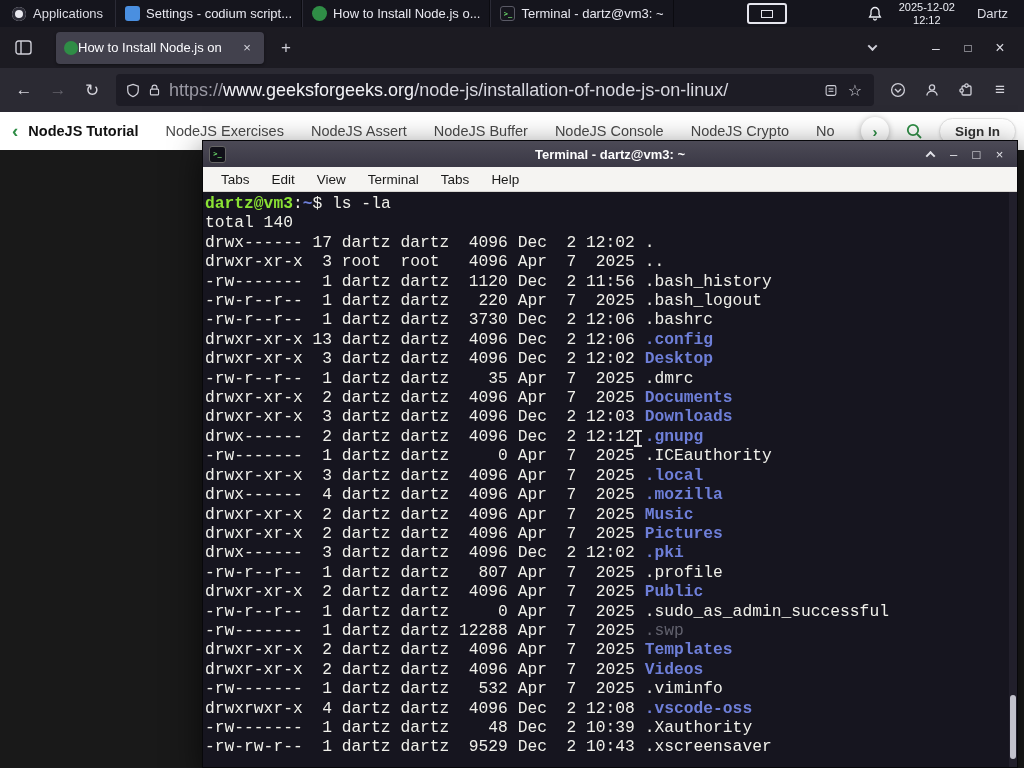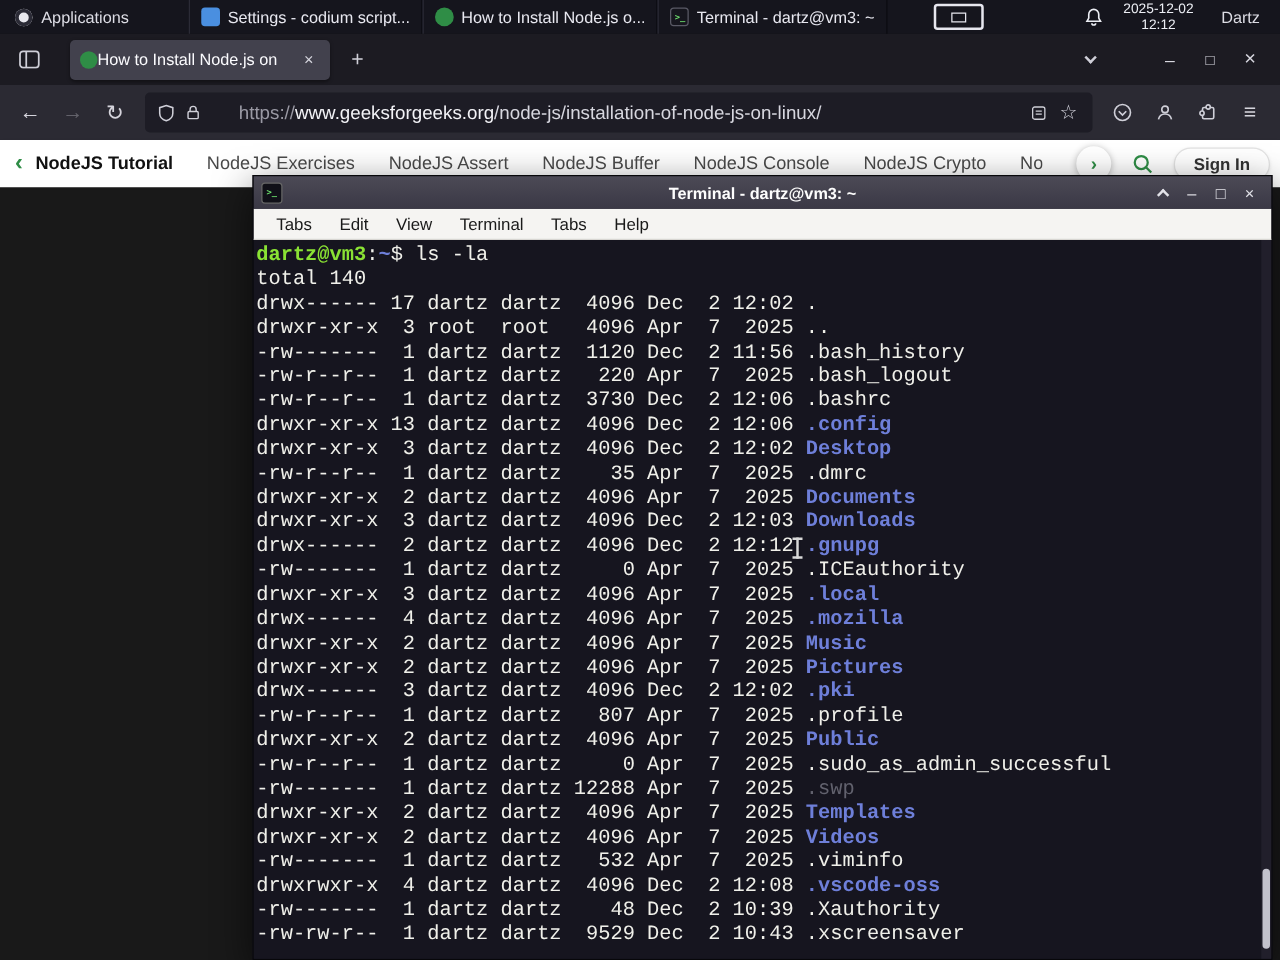--- a/index.html
+++ b/index.html
@@ -1,21 +1,21 @@
 <!DOCTYPE html>
 <html style="--gfg-green: #2f8d46; --prompt-green: #8ae234; --dir-blue: #6e7fd9; --dim-gray: #62626e; --accent-blue: #4a8fe0;"><head>
 <meta charset="utf-8">
 <style>
   * { margin:0; padding:0; box-sizing:border-box; }
   html,body { width:1024px; height:768px; overflow:hidden; background:#000; font-family:"Liberation Sans", sans-serif; }
   #screen { position:relative; width:1024px; height:768px; background:#161616; }
   .ctr { display:flex; align-items:center; justify-content:center; }
 
   
-  .panel { position:absolute; top:0; left:0; right:0; height:27px; background:#15151d; display:flex; align-items:center; color:#dcdce4; font-size:13px; z-index:30;gap:36px; }
+  .panel { position:absolute; top:0; left:0; right:0; height:27px; background:#15151d; display:flex; align-items:center; color:#dcdce4; font-size:13px; z-index:30; }
   .apps { display:flex; align-items:center; gap:7px; padding:0 12px; height:100%; cursor:default; }
   .apps-icon { width:14px; height:14px; border-radius:50%; background:#e9e9ef; box-shadow:inset 0 0 0 3px #2b2b36; }
   .taskbar { display:flex; height:100%; }
   .task { display:flex; align-items:center; gap:6px; height:100%; padding:0 9px; border-left:1px solid #2b2b36; border-right:1px solid #0b0b10; max-width:205px; min-width:0; }
   .task-label { white-space:nowrap; overflow:hidden; font-size:13px; color:#e8e8f0; }
   .task-icon { width:15px; height:15px; flex:0 0 auto; border-radius:50%; }
   .ti-gfg { background:var(--gfg-green,#2f8d46); }
   .ti-settings { background:var(--accent-blue,#4a8fe0); border-radius:3px; }
   .ti-terminal { background:#16161e; border:1px solid #5a5a66; border-radius:3px; color:#6ee26e; font:bold 7px "DejaVu Sans Mono", monospace; display:flex; align-items:center; justify-content:center; }
   .tray { margin-left:auto; display:flex; align-items:center; gap:16px; padding-right:10px; height:100%; }
@@ -41,21 +41,21 @@
   .alltabs { width:28px; height:28px; color:#cfcfd8; margin-right:34px; }
   .winctl { display:flex; }
   .winbtn { width:32px; height:28px; color:#d8d8e0; font-size:14px; }
   .winbtn.max { font-size:12px; }
   .winbtn.close { font-size:16px; }
 
   .navbar { height:44px; background:#2b2a33; display:flex; align-items:center; padding:0 8px; gap:2px; }
   .nav-btn { width:32px; height:32px; color:#d5d4dc; font-size:17px; border-radius:4px; flex:0 0 auto; }
   .nav-btn.disabled { color:#63626b; }
   .urlbar { flex:1; height:32px; background:#1d1c25; border-radius:4px; display:flex; align-items:center; padding:0 10px; gap:8px; margin:0 6px; min-width:0; }
-  .url-text { flex:1; color:#d7d7df; font-size:15px; white-space:nowrap; overflow:hidden;margin-left:22px; }
+  .url-text { flex:1; color:#d7d7df; font-size:18px; white-space:nowrap; overflow:hidden; }
   .url-text .host { color:#f3f3f7; }
   .url-text .dim { color:#9a99a4; }
   .urlicon { flex:0 0 auto; display:flex; align-items:center; }
   .star { color:#cfcfd8; font-size:16px; padding:0 2px; }
 
   
   .sitenav { height:38px; background:#ffffff; display:flex; align-items:center; padding:0 12px; position:relative; box-shadow:0 2px 4px rgba(0,0,0,.18); overflow:hidden; }
   .sn-chevl { color:var(--gfg-green,#2f8d46); font-weight:bold; font-size:19px; margin-right:10px; flex:0 0 auto; }
   .sn-items { display:flex; gap:27px; overflow:hidden; white-space:nowrap; flex:1; margin-right:178px; font-size:14.5px; color:#4a4a4a; }
   .sn-item.active { color:#111; font-weight:bold; }

